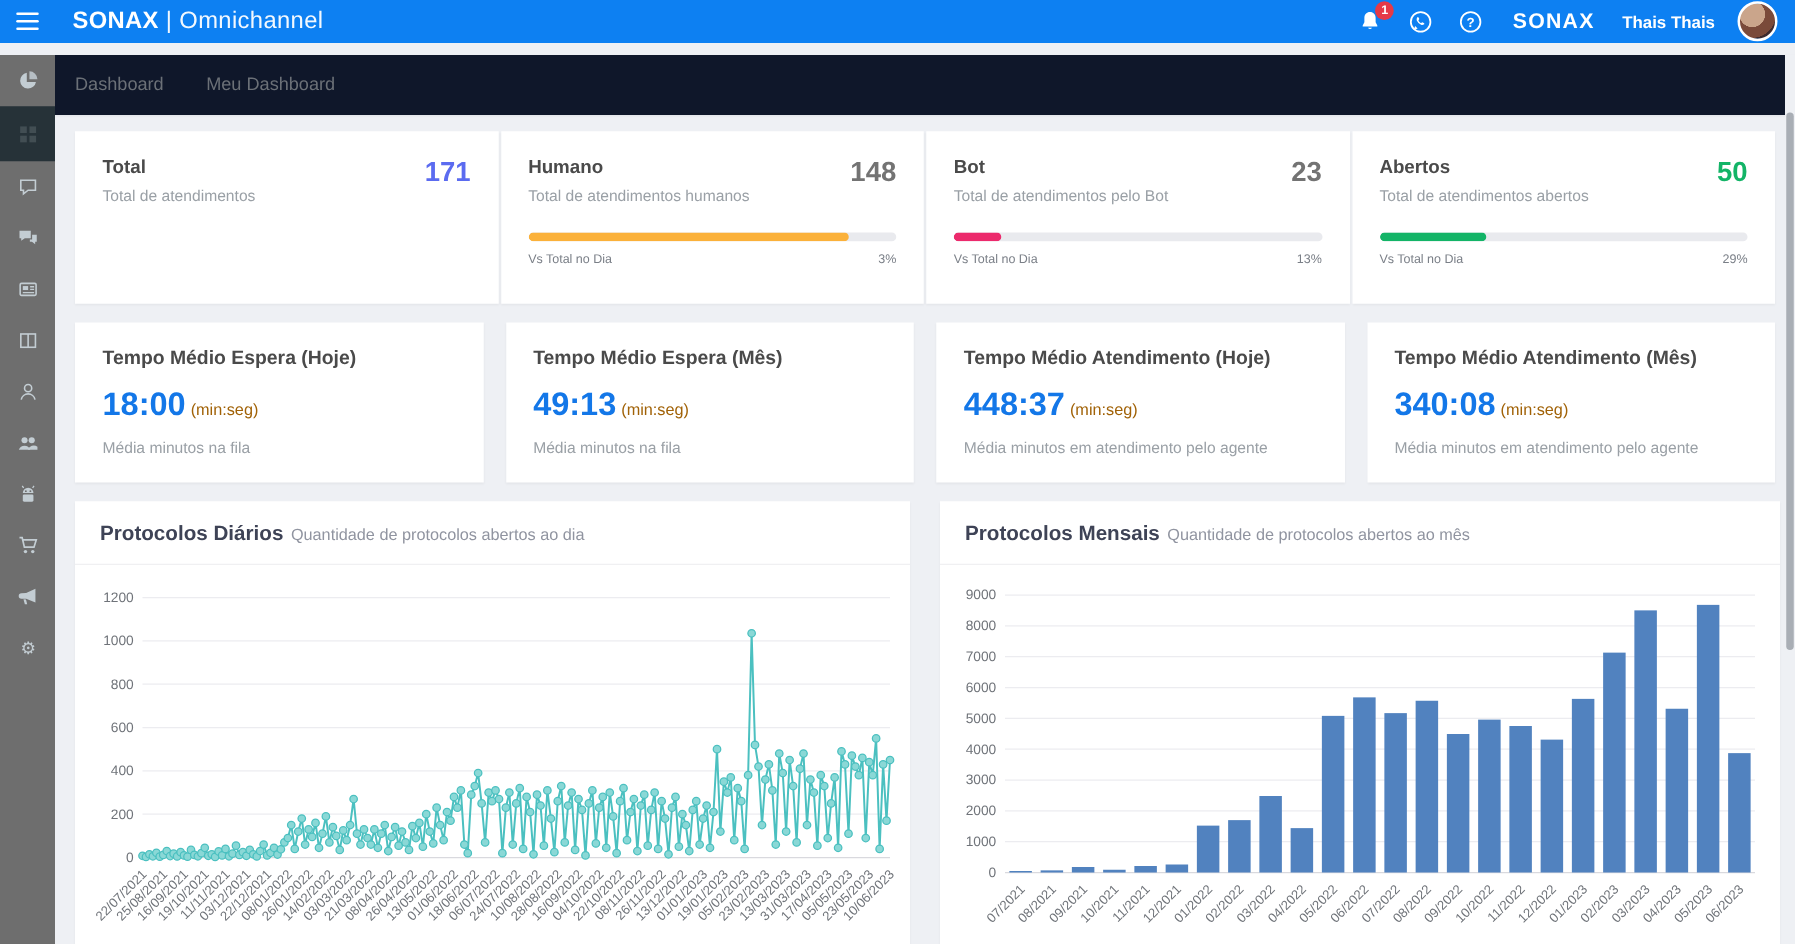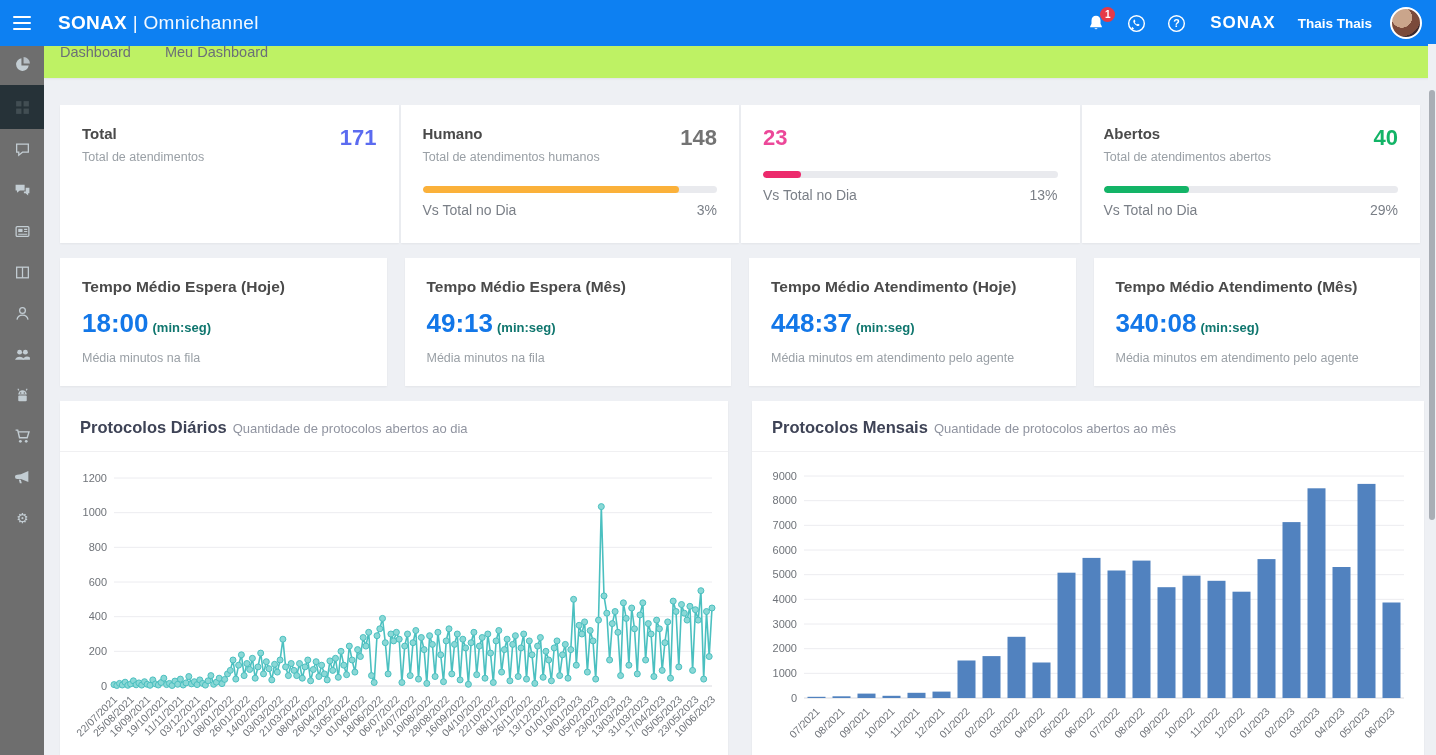--- a/index.html
+++ b/index.html
@@ -1,20 +1,20 @@
 <!DOCTYPE html>
 <html><head>
 <meta charset="utf-8">
 <style>
   * { margin:0; padding:0; box-sizing:border-box; }
   html,body { width:1436px; height:755px; overflow:hidden;
     font-family:"Liberation Sans", sans-serif; background:#eef0f4; }
 
   
-  .topbar { position:fixed; top:0; left:0; width:1436px; height:46px;
+  .topbar { position:fixed; top:0; left:0; width:1436px; height:34px;
     background:#0d80f2; display:flex; align-items:center; z-index:30; color:#fff; }
   .hamburger { width:44px; display:flex; flex-direction:column; gap:4px;
     align-items:center; cursor:pointer; }
   .hamburger span { display:block; width:18px; height:2px; background:#fff; border-radius:1px; }
   .brand { font-size:19px; margin-left:14px; letter-spacing:.3px; }
   .brand b { font-weight:bold; }
   .brand .suffix { font-weight:300; opacity:.95; }
   .top-right { margin-left:auto; display:flex; align-items:center; gap:16px; padding-right:14px; }
   .top-icon { position:relative; width:24px; height:24px; display:flex;
     align-items:center; justify-content:center; cursor:pointer; }
@@ -29,44 +29,44 @@
 
   
   .sidebar { position:fixed; top:44px; left:0; width:44px; height:711px;
     background:#6e6e6e; z-index:20; display:flex; flex-direction:column; }
   .side-item { width:44px; height:41px; display:flex; align-items:center;
     justify-content:center; cursor:pointer; color:#c3cdd3; }
   .side-item.active { background:#263238; height:44px; }
   .side-item svg { width:17px; height:17px; }
 
   
-  .crumbbar { position:fixed; top:44px; left:44px; width:1392px; height:34px;
-    background:#bef264; display:flex; padding-left:16px; gap:34px;
+  .crumbbar { position:fixed; top:44px; left:44px; width:1392px; height:48px;
+    background:#0f172a; display:flex; align-items:center; padding-left:16px; gap:34px;
     box-shadow:0 1px 2px rgba(0,0,0,.06); z-index:10; }
   .crumb { font-size:14.5px; color:#6b7077; cursor:pointer; }
 
   
   .content { position:absolute; top:92px; left:44px; width:1392px; padding:13px 16px 0 16px; }
   .stats-row { display:grid; grid-template-columns:repeat(4,1fr); gap:2px; }
   .card { background:#fff; box-shadow:0 1px 2px rgba(0,0,0,.05); }
   .stat-card { height:138px; padding:20px 22px 14px 22px; position:relative; }
   .stat-top { display:flex; justify-content:space-between; align-items:flex-start; }
   .stat-title { font-size:15px; color:#4a4a4a; font-weight:bold; margin-bottom:8px; }
   .stat-sub { font-size:12.5px; color:#9aa0a6; }
   .stat-value { font-size:22px; font-weight:bold; line-height:1; margin-top:2px; }
   .progress-wrap { margin-top:22px; }
   .progress-track { width:100%; height:7px; background:#e9eaee; border-radius:4px; overflow:hidden; }
   .progress-fill { height:100%; border-radius:4px; }
   .progress-meta { display:flex; justify-content:space-between; margin-top:9px;
-    font-size:14px; color:#7a7f87; }
+    font-size:10px; color:#7a7f87; }
   .times-row { display:grid; grid-template-columns:repeat(4,1fr); gap:18px; margin-top:15px; }
   .time-card { height:128px; padding:20px 22px; }
   .time-title { font-size:15.5px; color:#4a4a4a; font-weight:bold; }
   .time-value { font-size:26px; font-weight:bold; color:#1377e8; margin-top:12px; }
-  .time-unit { font-size:13px; color:#0f766e; font-weight:bold; margin-left:4px; }
+  .time-unit { font-size:13px; color:#a16207; font-weight:normal; margin-left:4px; }
   .time-sub { font-size:12.5px; color:#9aa0a6; margin-top:12px; }
 
   .charts-row { display:grid; grid-template-columns:1fr 1fr; gap:24px; margin-top:15px; }
   .chart-card { height:400px; }
   .chart-head { padding:17px 4px 14px 20px; border-bottom:1px solid #f0f0f2; }
   .chart-title { font-size:16.5px; font-weight:bold; color:#3e4356; }
   .chart-sub { font-size:13px; color:#9094a0; font-weight:normal; margin-left:6px; }
   .chart-body { padding:8px 2px 0 2px; }
 
   
@@ -226,39 +226,43 @@
             <div class="progress-fill" style="width:87%;background:#fbb13a"></div>
           </div>
           <div class="progress-meta">
             <span>Vs Total no Dia</span>
             <span>3%</span>
           </div>
         </div>
       </div>
       <div class="card stat-card">
         <div class="stat-top">
-          <div class="stat-value" style="color:#ec4899">23</div>
+          <div>
+            <div class="stat-title">Bot</div>
+            <div class="stat-sub">Total de atendimentos pelo Bot</div>
+          </div>
+          <div class="stat-value" style="color:#737373">23</div>
         </div>
         <div class="progress-wrap">
           <div class="progress-track">
             <div class="progress-fill" style="width:13%;background:#ec2a6c"></div>
           </div>
           <div class="progress-meta">
             <span>Vs Total no Dia</span>
             <span>13%</span>
           </div>
         </div>
       </div>
       <div class="card stat-card">
         <div class="stat-top">
           <div>
             <div class="stat-title">Abertos</div>
             <div class="stat-sub">Total de atendimentos abertos</div>
           </div>
-          <div class="stat-value" style="color:#13b467">40</div>
+          <div class="stat-value" style="color:#13b467">50</div>
         </div>
         <div class="progress-wrap">
           <div class="progress-track">
             <div class="progress-fill" style="width:29%;background:#13b467"></div>
           </div>
           <div class="progress-meta">
             <span>Vs Total no Dia</span>
             <span>29%</span>
           </div>
         </div>

